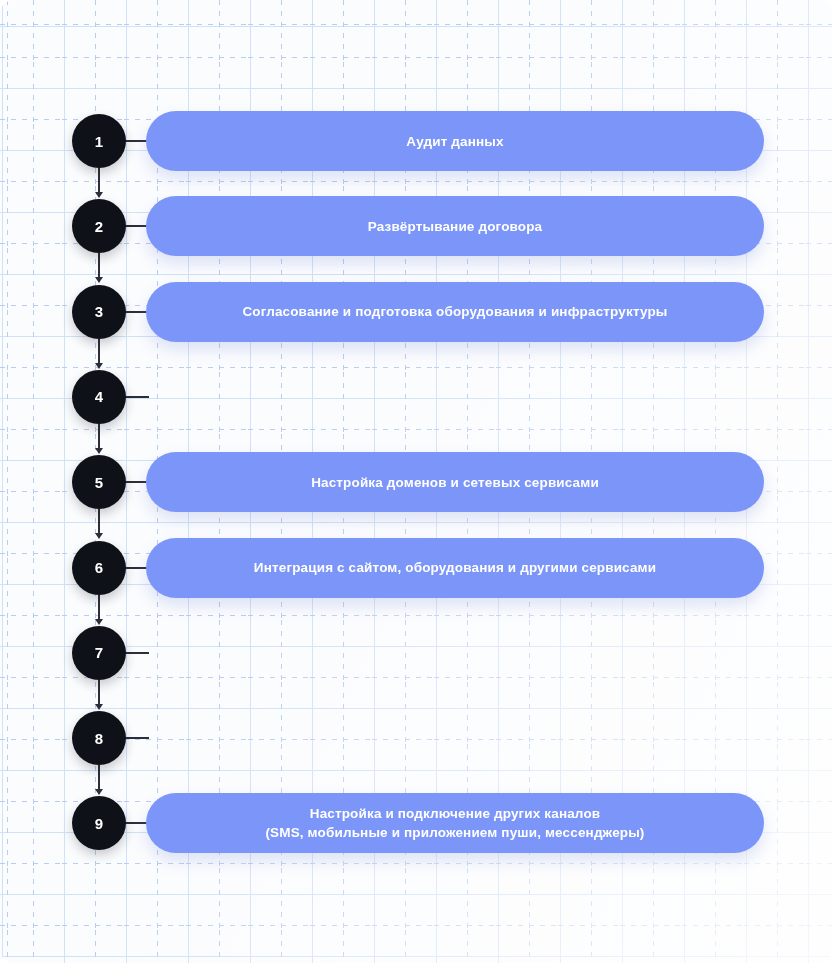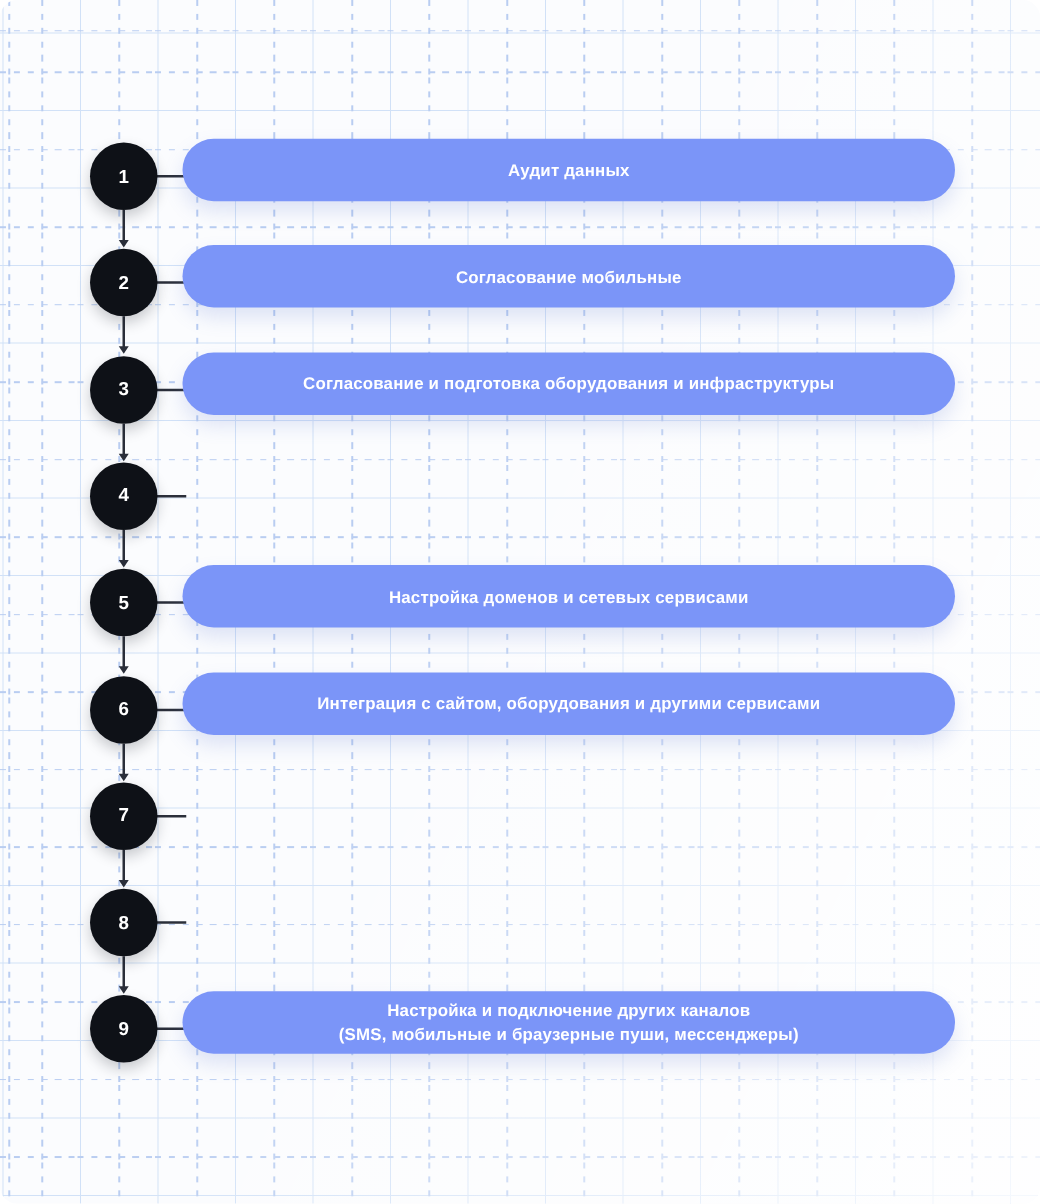--- a/index.html
+++ b/index.html
@@ -117,21 +117,21 @@
     width: 24px;
     height: 2px;
     background: #2b2f3a;
     z-index: 1;
   }
   .pill {
     position: absolute;
     left: 146px;
     top: 0;
     width: 618px;
-    height: 50px;
+    height: 60px;
     border-radius: 30px;
     background: #7b95f8;
     color: #ffffff;
     display: flex;
     align-items: center;
     justify-content: center;
     text-align: center;
     font-size: 13.5px;
     font-weight: 700;
     line-height: 19px;
@@ -182,21 +182,21 @@
         <div class="node">1</div>
         <div class="pill">
           <span class="pill-text">Аудит данных</span>
         </div>
       </div>
       <div class="step" style="top: 196.3px;">
         <div class="arrow"></div>
         <div class="connector"></div>
         <div class="node">2</div>
         <div class="pill">
-          <span class="pill-text">Согласование мобильные</span>
+          <span class="pill-text">Развёртывание договора</span>
         </div>
       </div>
       <div class="step" style="top: 281.6px;">
         <div class="arrow"></div>
         <div class="connector"></div>
         <div class="node">3</div>
         <div class="pill">
           <span class="pill-text">Согласование и подготовка оборудования и инфраструктуры</span>
         </div>
       </div>
@@ -229,18 +229,18 @@
       <div class="step" style="top: 708.1px;">
         <div class="arrow"></div>
         <div class="connector"></div>
         <div class="node">8</div>
       </div>
       <div class="step" style="top: 793.4px;">
         <div class="connector"></div>
         <div class="node">9</div>
         <div class="pill">
           <span class="pill-text">Настройка и подключение других каналов
-(SMS, мобильные и браузерные пуши, мессенджеры)</span>
+(SMS, мобильные и приложением пуши, мессенджеры)</span>
         </div>
       </div>
     </div>
 
 </div>
 
 </body></html>

